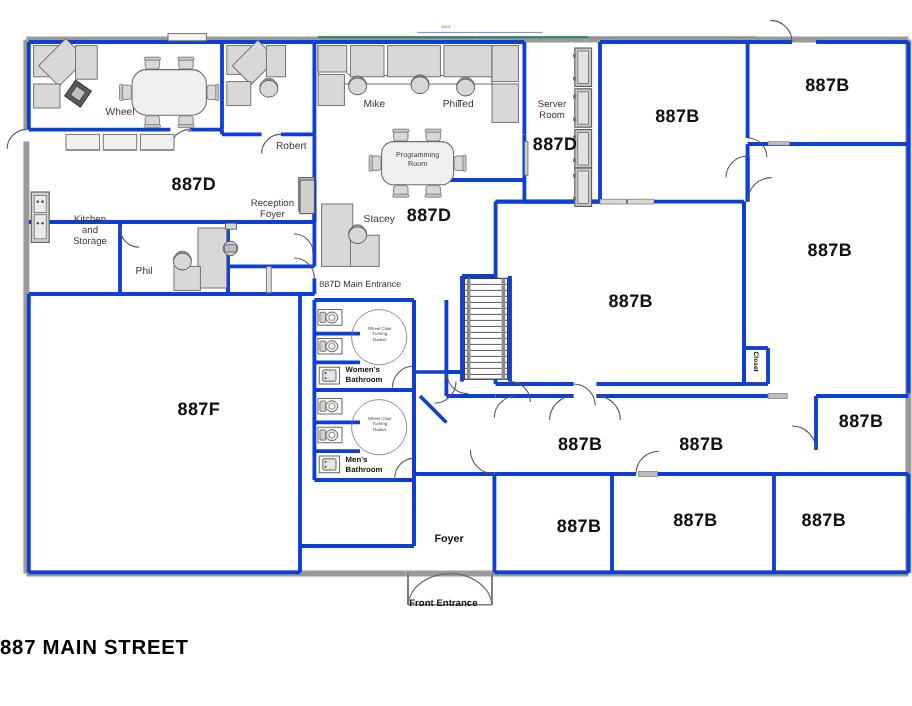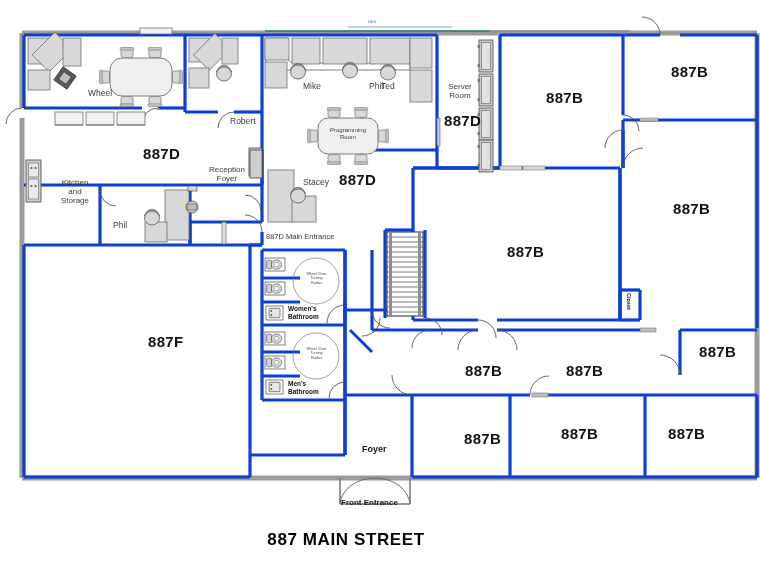--- a/index.html
+++ b/index.html
@@ -9,21 +9,21 @@
   .lbl{position:absolute;white-space:nowrap;font-family:"Liberation Sans",sans-serif;color:#1a1a1a;}
   .suite{font-weight:bold;font-size:15px;letter-spacing:.3px;color:#111;}
   .person{font-size:8.5px;color:#3a3a3a;}
   .room{font-size:8px;color:#3a3a3a;text-align:center;line-height:1.15;}
   .bath{font-weight:bold;font-size:6.5px;line-height:1.25;color:#111;}
   .tiny{font-size:3.6px;line-height:1.2;text-align:center;color:#444;}
   .entrance{font-weight:bold;font-size:8px;color:#111;}
   .foyer{font-weight:bold;font-size:9px;color:#111;}
   .closet{font-weight:bold;font-size:5.5px;color:#111;transform:rotate(90deg);transform-origin:left top;}
   .maint{font-size:7.5px;color:#333;}
-  #title-block{position:absolute;left:0;width:692px;text-align:center;}
+  #title-block{position:absolute;left:0;width:692px;}
   .t1{font-weight:bold;font-size:17px;letter-spacing:.6px;color:#000;}
   .t2{font-weight:bold;font-size:16px;letter-spacing:.6px;color:#000;}
   .dimtext{position:absolute;font-size:3px;color:#2a4a8a;}
 </style>
 </head>
 <body>
 
 <div id="plan">
 
   <svg width="760" height="588" viewBox="0 0 760 588">

